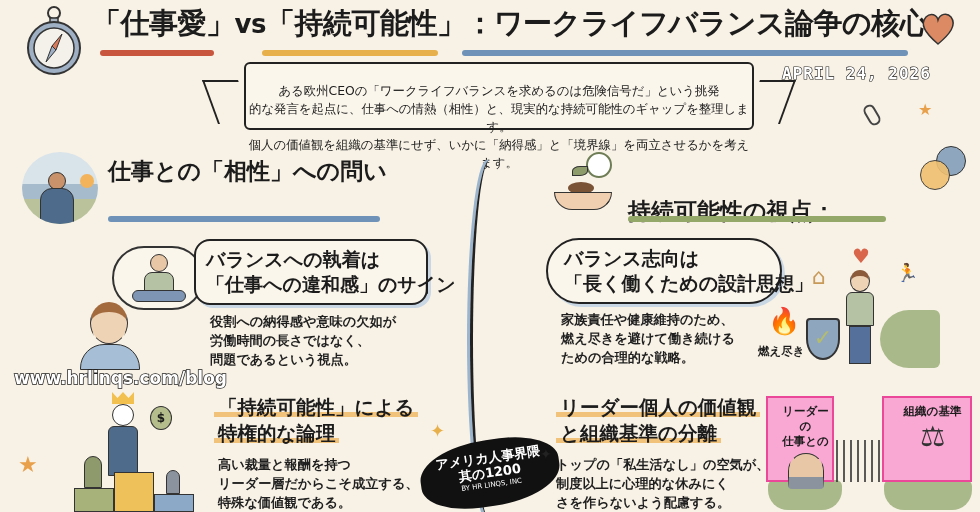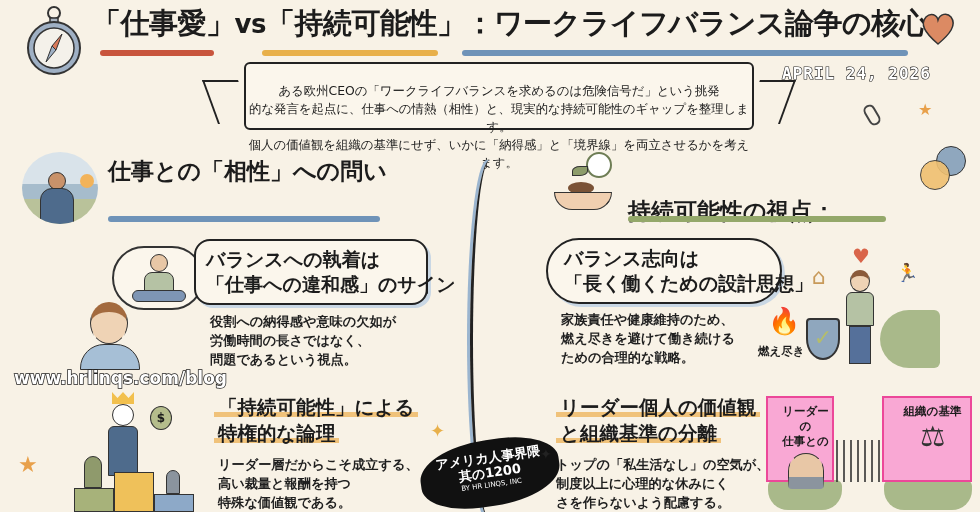--- a/index.html
+++ b/index.html
@@ -147,22 +147,22 @@
   <div style="position:absolute;left:10px;top:64px;width:18px;height:32px;border-radius:9px 9px 0 0;background:#8f9a6c;border:1.5px solid #333;"></div>
   <div style="position:absolute;left:92px;top:78px;width:14px;height:24px;border-radius:7px 7px 0 0;background:#8b949e;border:1.5px solid #333;"></div>
 </div>
 <div class="abs" style="left:18px;top:452px;color:#e8a04a;font-size:22px;">★</div>
 
 <div class="abs sub-title" style="left:214px;top:395px;">
   <div><span class="hl">「持続可能性」による</span></div>
   <div><span class="hl">特権的な論理</span></div>
 </div>
 <div class="abs body-txt" style="left:218px;top:455px;">
+  <div>高い裁量と報酬を持つ</div>
   <div>リーダー層だからこそ成立する、</div>
-  <div>高い裁量と報酬を持つ</div>
   <div>特殊な価値観である。</div>
 </div>
 
 <div class="abs badge">
   <div style="font-size:13px;font-weight:bold;padding-top:10px;line-height:15px;">アメリカ人事界隈</div>
   <div style="font-size:13px;font-weight:bold;line-height:15px;">其の1200</div>
   <div style="font-size:7px;line-height:10px;">BY HR LINQS, INC</div>
 </div>
 <div class="abs" style="left:430px;top:420px;color:#e8b04a;font-size:18px;">✦</div>
 <div class="abs" style="left:540px;top:446px;color:#222;font-size:14px;">✦</div>

